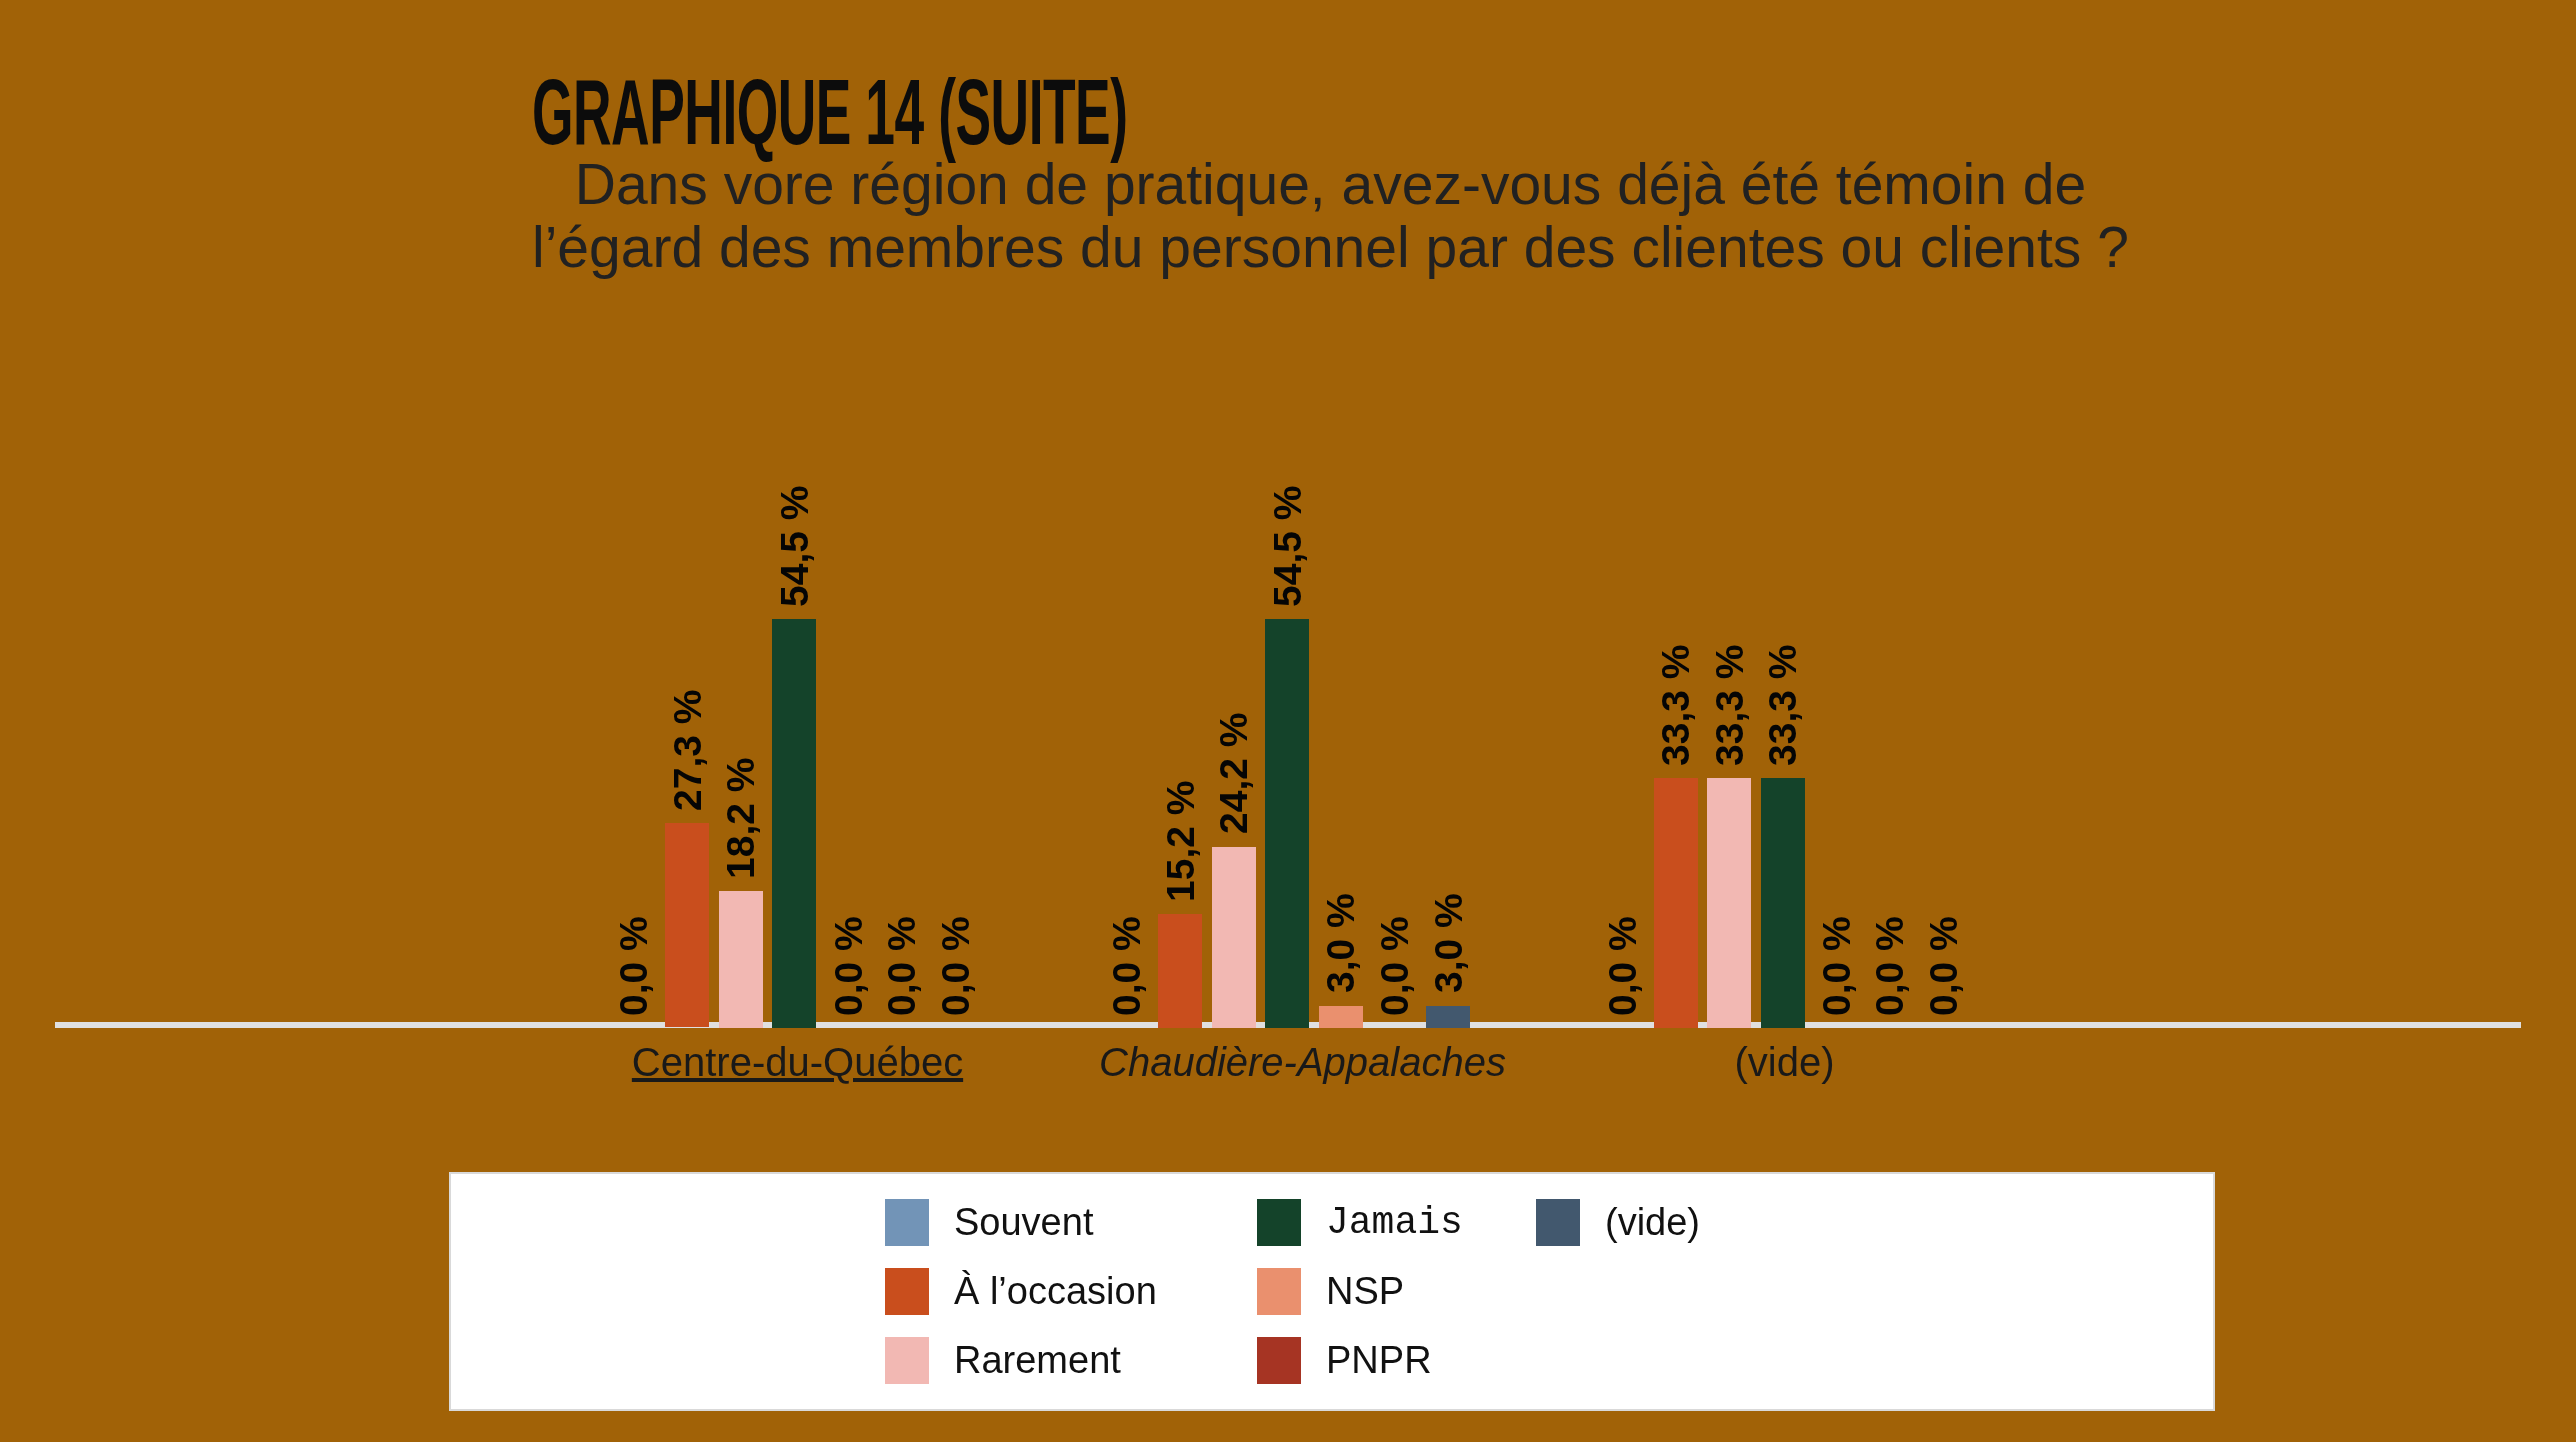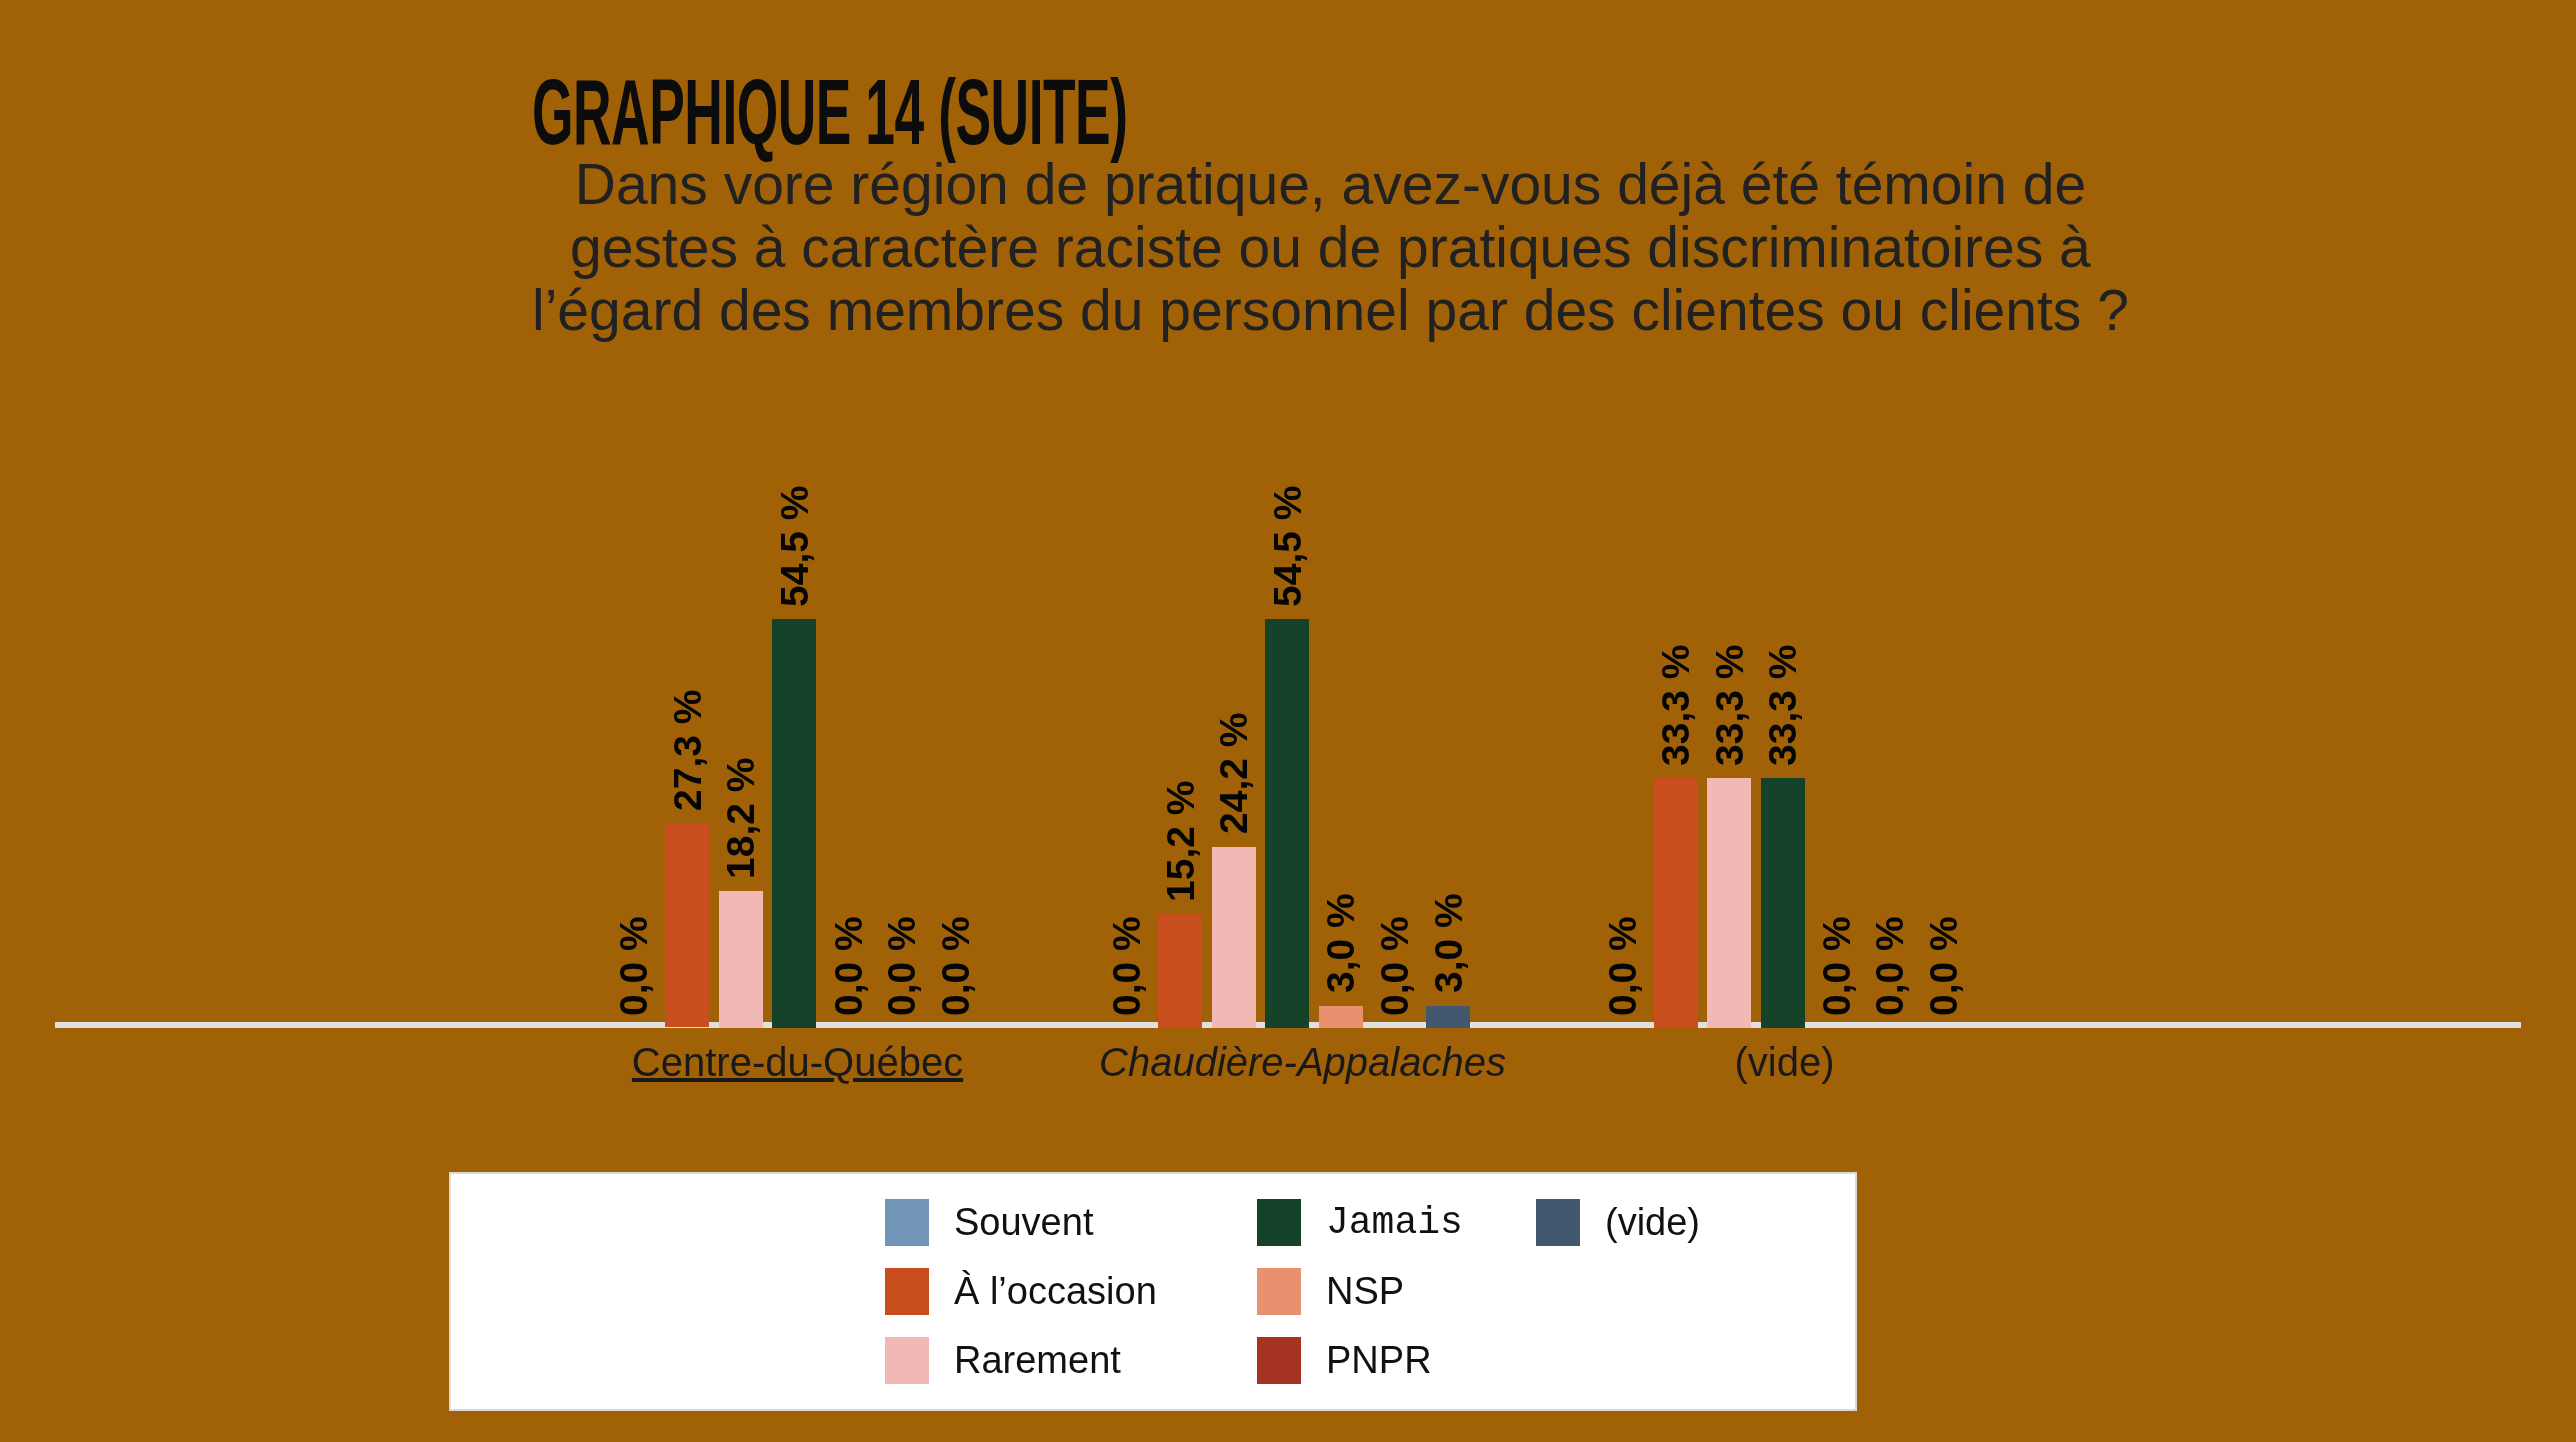--- a/index.html
+++ b/index.html
@@ -22,41 +22,40 @@
   .vlabel {
     position:absolute; white-space:nowrap;
     font-size:39px; font-weight:700; color:#050505; line-height:45px;
     transform:rotate(-90deg); transform-origin:0 0;
   }
   .cat-label {
     position:absolute; width:577px; text-align:center;
     font-size:40px; color:#191919; white-space:nowrap;
   }
   .legend-box {
-    position:absolute; left:449px; top:1172px; width:1408px; height:239px;
+    position:absolute; left:449px; top:1172px; width:1766px; height:239px;
     background:#ffffff; border:2.5px solid #d9d9d9; box-sizing:border-box;
   }
   .legend-item {
     position:absolute; display:flex; align-items:center; height:47px;
   }
   .legend-swatch { width:44px; height:47px; flex:0 0 auto; }
   .legend-label {
     margin-left:25px; font-size:38px; color:#111111; white-space:nowrap;
   }
 </style>
 </head>
 <body>
 
 <div class="page">
 
   <div class="chart-title">GRAPHIQUE 14 (SUITE)</div>
 
   <div class="chart-subtitle">
     <div>Dans vore région de pratique, avez-vous déjà été témoin de</div>
-    <div>gestes à caractère raciste ou de pratiques discriminatoires à</div>
     <div>l’égard des membres du personnel par des clientes ou clients ?</div>
   </div>
 
   <div id="plot">
       <div class="axis-line" style="left: 55px; top: 1022px; width: 2466px; height: 5.8px; background: rgb(224, 224, 224);"></div>
       <div class="vlabel" style="left: 611px; top: 1016px;">0,0 %</div>
       <div class="bar" style="left: 665px; top: 823px; width: 44px; height: 204px; background: rgb(201, 78, 29);"></div>
       <div class="vlabel" style="left: 665px; top: 811px;">27,3 %</div>
       <div class="bar" style="left: 719px; top: 891px; width: 44px; height: 137px; background: rgb(242, 184, 179);"></div>
       <div class="vlabel" style="left: 718px; top: 879px;">18,2 %</div>

